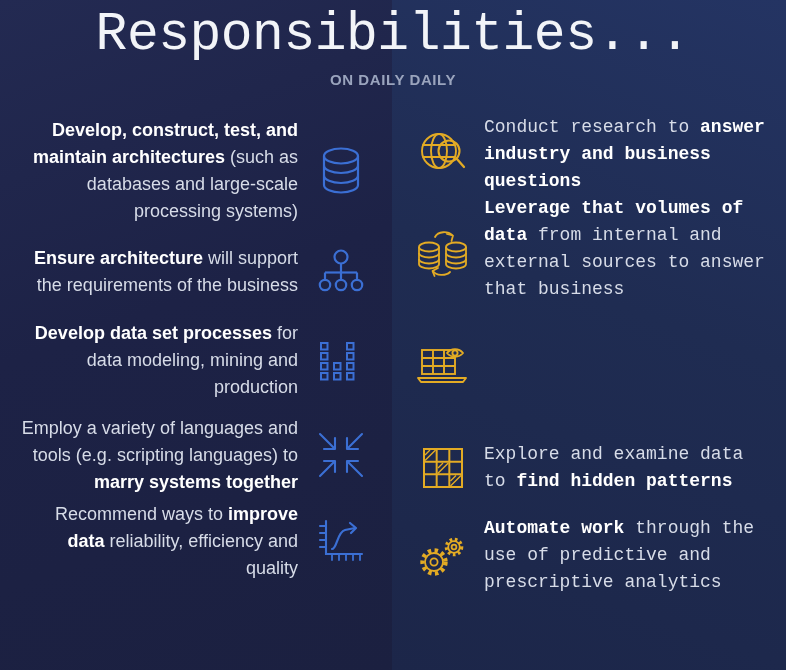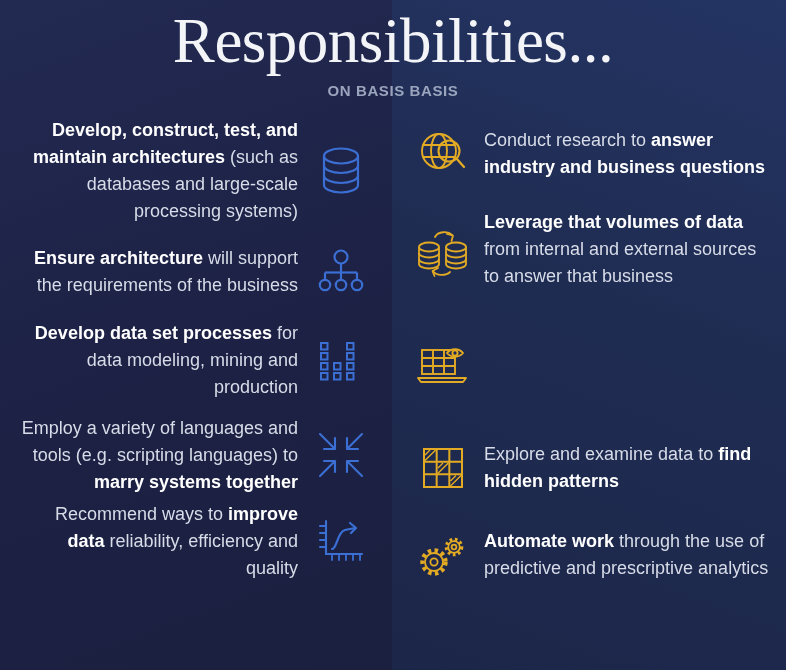--- a/index.html
+++ b/index.html
@@ -46,22 +46,22 @@
     position: absolute;
     top: 0;
     left: 0;
     width: 786px;
     height: 110px;
     z-index: 5;
     text-align: center;
     padding-top: 4px;
   }
   .title {
-    font-family: Liberation Serif, serif;
-    font-size: 63px;
+    font-family: Liberation Mono, monospace;
+    font-size: 53px;
     font-weight: 300;
     letter-spacing: -0.5px;
     color: #f2f4f8;
     line-height: 1.18;
   }
   .subtitle {
     margin-top: 4px;
     font-size: 15px;
     font-weight: bold;
     letter-spacing: 0.6px;
@@ -77,21 +77,21 @@
     height: 558px;
     display: flex;
     z-index: 4;
   }
   .column {
     width: 392px;
     display: flex;
     flex-direction: column;
     justify-content: flex-start;
   }
-  .column.right { width: 394px; }
+  .column.right { width: 394px; font-family: Liberation Mono, monospace; }
 
   .row {
     display: flex;
     align-items: center;
     padding: 0 14px;
   }
   .column.left .row { flex-direction: row; }
   .column.right .row { flex-direction: row; }
 
   .row-text {
@@ -139,21 +139,21 @@
 </head>
 <body>
 
 <div class="poster">
 
   <div class="panel-bg left"></div>
   <div class="panel-bg right"></div>
 
   <div class="header">
     <div class="title">Responsibilities...</div>
-    <div class="subtitle">ON BASIS BASIS</div>
+    <div class="subtitle">ON DAILY DAILY</div>
   </div>
 
   <div class="columns">
 
     <div class="column left">
 
       <div class="row r1">
         <div class="row-text"><b>Develop, construct, test, and maintain architectures</b><span> (such as databases and large-scale processing systems)</span></div>
         <div class="icon-cell">
           <svg width="46" height="52" viewBox="0 0 46 52" fill="none" stroke="#3b6fd4" stroke-width="2.2">

